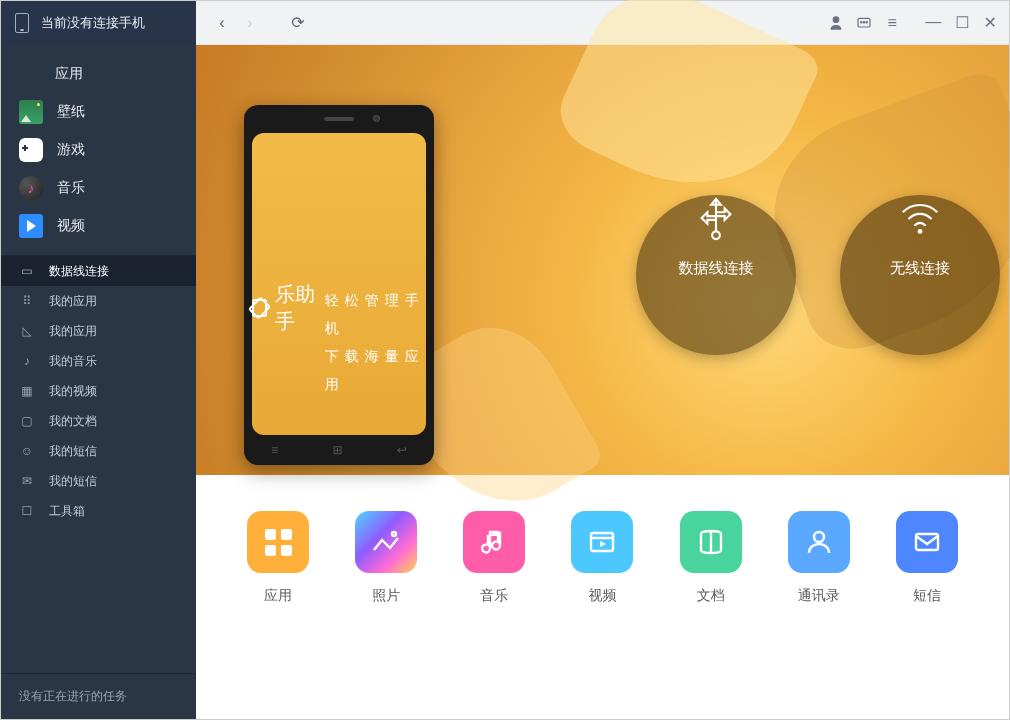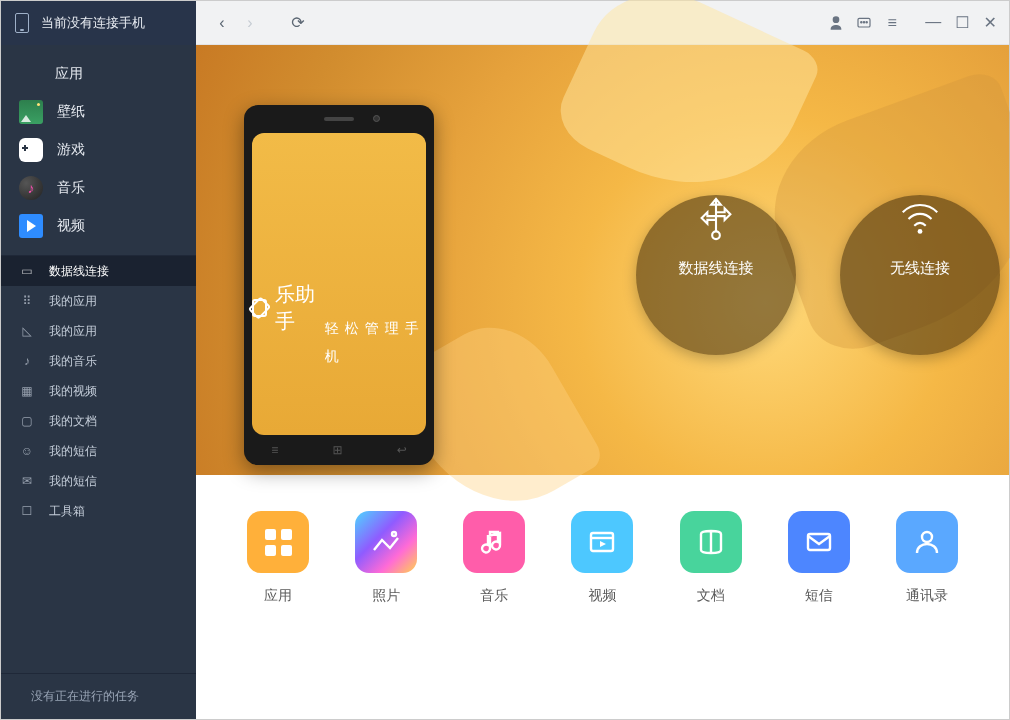--- a/index.html
+++ b/index.html
@@ -34,21 +34,21 @@
 .ic-video::after{content:"";position:absolute;left:8px;top:6px;width:0;height:0;border-top:6px solid transparent;border-bottom:6px solid transparent;border-left:9px solid #fff;}
 .ic-book { background:linear-gradient(90deg,#d68b2e 50%,#c77a1f 50%); border-radius:2px; position:relative;}
 .ic-book::before{content:"";position:absolute;inset:2px;border:1px solid rgba(255,255,255,.4);}
 
 .divider { height:1px; background:#1f2838; margin:10px 0 0; }
 
 .sub-item { display:flex; align-items:center; height:30px; padding:0 18px; font-size:12px; color:#c4cdd9; cursor:pointer; }
 .sub-item.active { background:#1a2230; color:#fff; }
 .sub-icon { width:16px; height:16px; margin-right:14px; opacity:.7; display:flex;align-items:center;justify-content:center; font-size:12px; }
 
-.sidebar-footer { margin-top:auto; padding:14px 30px; font-size:12px; color:#9aa6b7; border-top:1px solid #1f2838; }
+.sidebar-footer { margin-top:auto; padding:14px 18px; font-size:12px; color:#9aa6b7; border-top:1px solid #1f2838; }
 
 
 .main { flex:1; display:flex; flex-direction:column; background:#fff; }
 .toolbar { height:44px; background:#f1f2f3; border-bottom:1px solid #e2e4e7; display:flex; align-items:center; padding:0 12px; }
 .tb-btn { width:28px; height:28px; display:flex; align-items:center; justify-content:center; color:#5c6773; cursor:pointer; font-size:16px; }
 .tb-btn.disabled { color:#c6ccd3; cursor:default; }
 .tb-spacer { flex:1; }
 .tb-right { display:flex; align-items:center; gap:10px; color:#6a7482; }
 .tb-icon { width:18px; height:18px; cursor:pointer; display:flex;align-items:center;justify-content:center;}
 .win-controls { display:flex; gap:14px; margin-left:14px; color:#6a7482; }
@@ -207,20 +207,21 @@
       <div class="phone">
         <div class="phone-speaker"></div>
         <div class="phone-cam"></div>
         <div class="phone-screen">
           <div class="phone-logo">
             <div class="phone-logo-ic"></div>
             <span>乐助手</span>
           </div>
           <div class="phone-slogan">
             <div>轻松管理手机</div>
+            <div>下载海量应用</div>
           </div>
         </div>
         <div class="phone-nav">
             <span>≡</span>
             <span>⊞</span>
             <span>↩</span>
           </div>
       </div>
 
       <div class="conn-btns">
@@ -281,32 +282,32 @@
       </div>
       <div class="tile">
         <div class="tile-box tb-docs">
             <svg viewBox="0 0 32 32">
               <path d="M6 8c0-2 4-3 10-3s10 1 10 3v16c0 2-4 3-10 3s-10-1-10-3zM16 5v22"></path>
             </svg>
           </div>
         <span>文档</span>
       </div>
       <div class="tile">
+        <div class="tile-box tb-contact">
+            <svg viewBox="0 0 32 32">
+              <circle cx="16" cy="11" r="5"></circle>
+              <path d="M6 27c0-6 5-9 10-9s10 3 10 9"></path>
+            </svg>
+          </div>
+        <span>通讯录</span>
+      </div>
+      <div class="tile">
         <div class="tile-box tb-sms">
             <svg viewBox="0 0 32 32">
               <rect x="5" y="8" width="22" height="16" rx="2"></rect>
               <polyline points="5,10 16,18 27,10"></polyline>
             </svg>
           </div>
         <span>短信</span>
       </div>
-      <div class="tile">
-        <div class="tile-box tb-contact">
-            <svg viewBox="0 0 32 32">
-              <circle cx="16" cy="11" r="5"></circle>
-              <path d="M6 27c0-6 5-9 10-9s10 3 10 9"></path>
-            </svg>
-          </div>
-        <span>通讯录</span>
-      </div>
     </div>
   </div>
 </div>
 
 </body></html>

